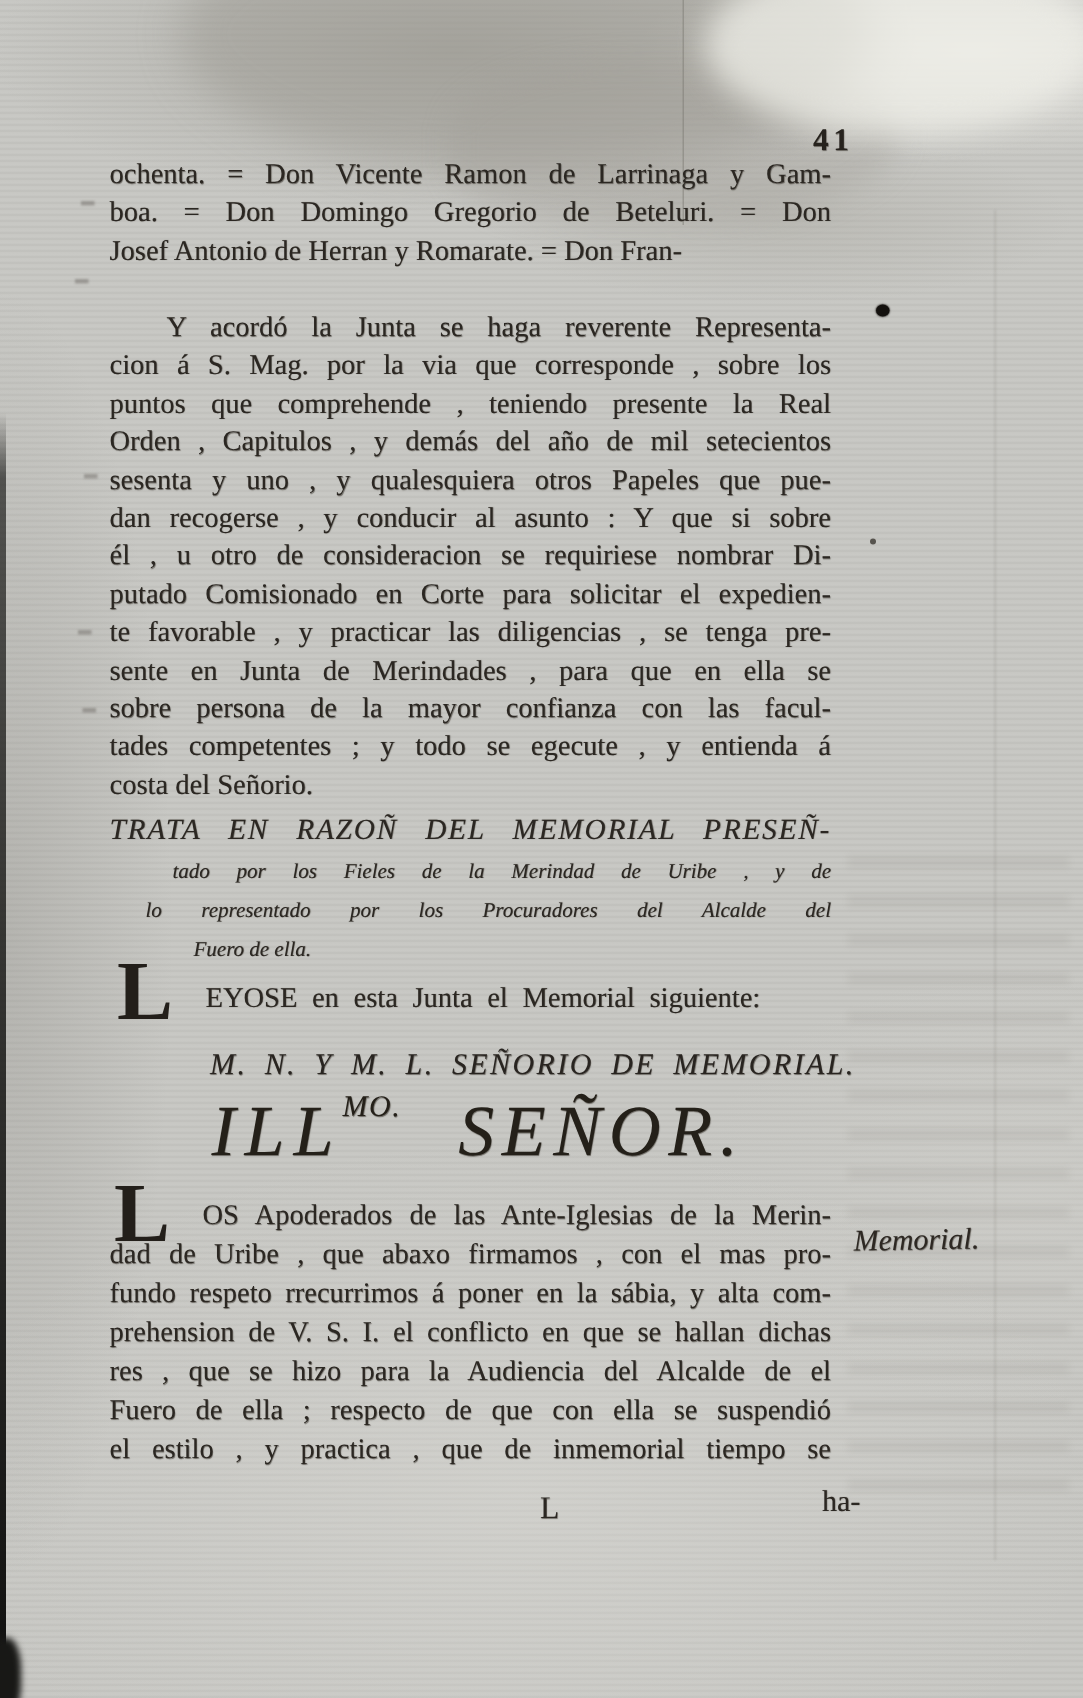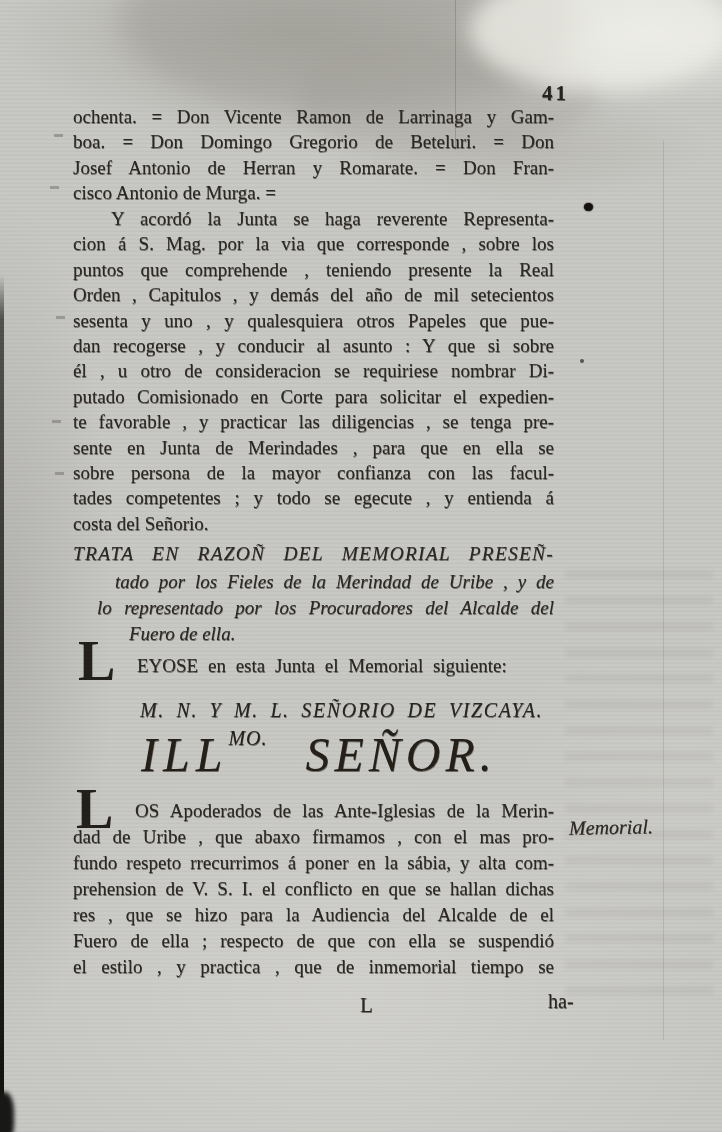--- a/index.html
+++ b/index.html
@@ -48,21 +48,21 @@
   
   .abs { position:absolute; }
   .textcol { left:73px; width:481px; }
   .tline { text-align:justify; text-align-last:justify; }
   [data-last-short="true"] .tline:last-child { text-align-last:left; }
   .body-text { font-size:19px; line-height:25.4px; }
   #para2 .tline:first-child { text-indent:38px; }
 
   .sec-heading-first { font-size:19.5px; font-style:italic; letter-spacing:1.2px;
      text-align:justify; text-align-last:justify; }
-  .sec-heading-cont { font-size:19px; font-style:italic; line-height:26.2px;font-family:Liberation Serif, serif; }
+  .sec-heading-cont { font-size:14px; font-style:italic; line-height:26.2px;font-family:Liberation Serif, serif; }
   #heading-cont .tline:nth-child(1) { text-indent:42px; }
   #heading-cont .tline:nth-child(2) { text-indent:24px; }
   #heading-cont .tline:nth-child(3) { text-indent:56px; }
 
   .drop-cap { position:absolute; font-size:56px; line-height:46px; font-weight:bold;
      color:#231f1a; }
   .leyose-text { padding-left:64px; font-size:19px; word-spacing:5px; }
 
   .senorio-line { font-size:20px; font-style:italic; letter-spacing:1.6px; word-spacing:5px;
      color:#282420; }
@@ -99,21 +99,20 @@
   <div class="stain margin-tick" style="position:absolute;left:56px;top:316px;"></div>
   <div class="stain margin-tick" style="position:absolute;left:52px;top:420px;"></div>
   <div class="stain margin-tick" style="position:absolute;left:55px;top:472px;"></div>
 
   <div class="abs page-number ink" style="left:542px; top:81px;">41</div>
 
   <div id="para1" class="abs textcol body-text ink" style="top:104px;" data-last-short="true">
       <div class="tline">ochenta. = Don Vicente Ramon de Larrinaga y Gam-</div>
       <div class="tline">boa. = Don Domingo Gregorio de Beteluri. = Don</div>
       <div class="tline">Josef Antonio de Herran y Romarate. = Don Fran-</div>
-      <div class="tline">cisco Antonio de Murga. =</div>
     </div>
 
   <div id="para2" class="abs textcol body-text ink" style="top:206px;" data-last-short="true">
       <div class="tline">Y acordó la Junta se haga reverente Representa-</div>
       <div class="tline">cion á S. Mag. por la via que corresponde , sobre los</div>
       <div class="tline">puntos que comprehende , teniendo presente la Real</div>
       <div class="tline">Orden , Capitulos , y demás del año de mil setecientos</div>
       <div class="tline">sesenta y uno , y qualesquiera otros Papeles que pue-</div>
       <div class="tline">dan recogerse , y conducir al asunto : Y que si sobre</div>
       <div class="tline">él , u otro de consideracion se requiriese nombrar Di-</div>
@@ -131,21 +130,21 @@
       <div class="tline">lo representado por los Procuradores del Alcalde del</div>
       <div class="tline">Fuero de ella.</div>
     </div>
 
   <div class="abs textcol" style="top:636px; height:52px;">
     <span class="drop-cap" style="left:5px; top:2px;">L</span>
     <div class="leyose-text ink" style="padding-top:19px;">EYOSE en esta Junta el Memorial siguiente:</div>
   </div>
 
   <div class="abs senorio-line ink" style="left:140px; top:699px;">
-    <span>M. N. Y M. L. SEÑORIO DE VIZCAYA.</span>
+    <span>M. N. Y M. L. SEÑORIO DE MEMORIAL.</span>
   </div>
 
   <div class="abs illmo ink" style="left:141px; top:727px;">
     <span class="illmo-prefix">ILL</span><span class="illmo-sup">MO.</span><span class="illmo-gap"></span><span class="illmo-main">SEÑOR.</span>
   </div>
 
   <div class="abs textcol" style="top:782px;">
     <span class="drop-cap" style="left:3px; top:4px;">L</span>
     <div id="memorial-first" class="body-text ink tline" style="padding-top:16px;">OS Apoderados de las Ante-Iglesias de la Merin-</div>
   </div>

